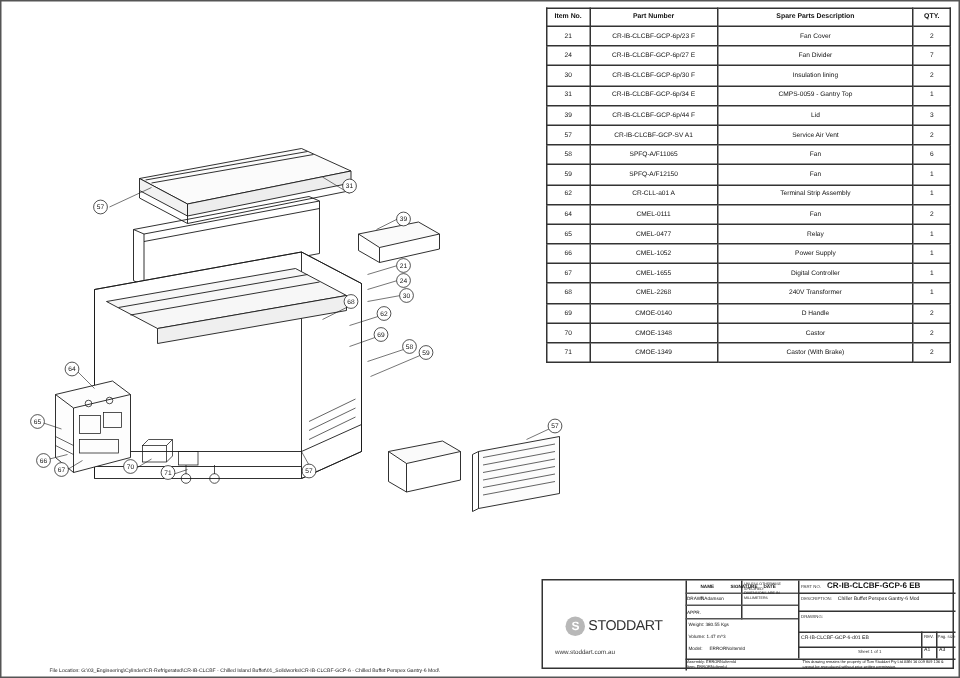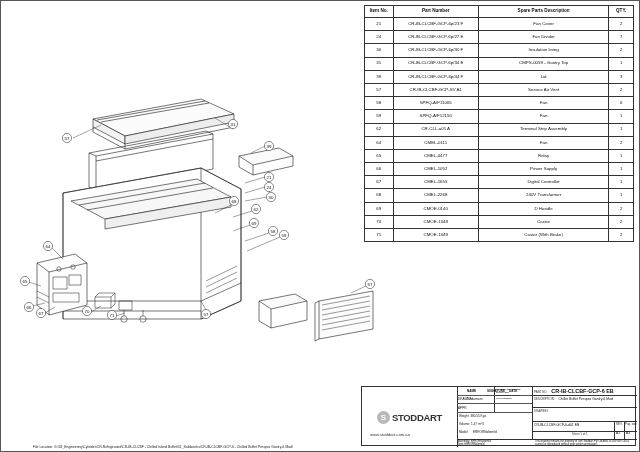--- a/index.html
+++ b/index.html
@@ -66,21 +66,21 @@
     display:flex;align-items:center;justify-content:center;
   }
   .logo-wrap{display:flex;align-items:center;gap:2px;}
   .logo-mark{
     width:13px;height:13px;border-radius:50%;
     background:#b8b8b8;
     display:flex;align-items:center;justify-content:center;
     color:#fff;font-weight:bold;font-size:8px;
   }
   .logo-text{
-    font-size:9.5px;font-weight:bold;letter-spacing:-0.3px;color:#333;
+    font-size:9.5px;font-weight:normal;letter-spacing:-0.3px;color:#333;
   }
   .logo-url{
     position:absolute;left:8px;bottom:8px;
     font-size:4.2px;color:#333;
   }
 
   .mid-area{
     position:absolute;left:95px;top:0;width:75px;height:52px;
     font-size:3.1px;
   }

